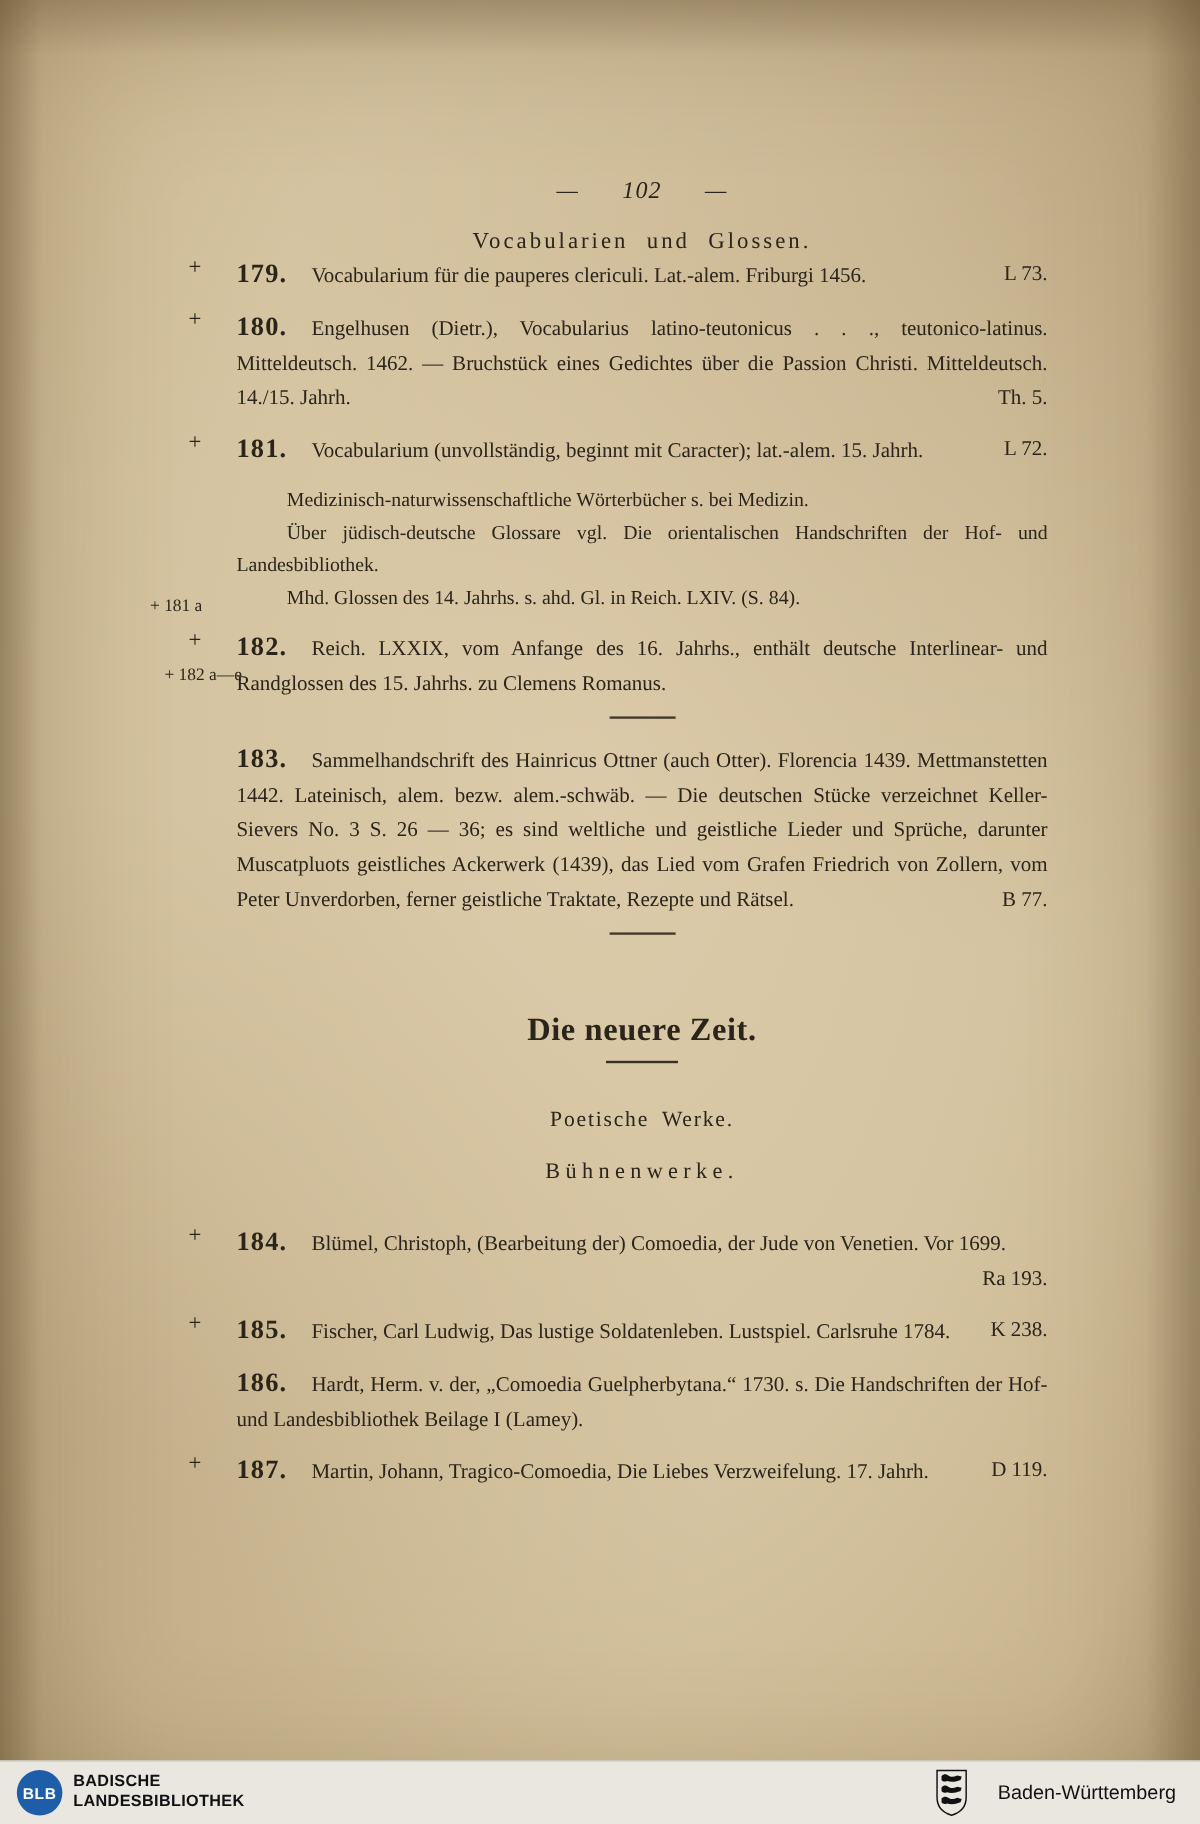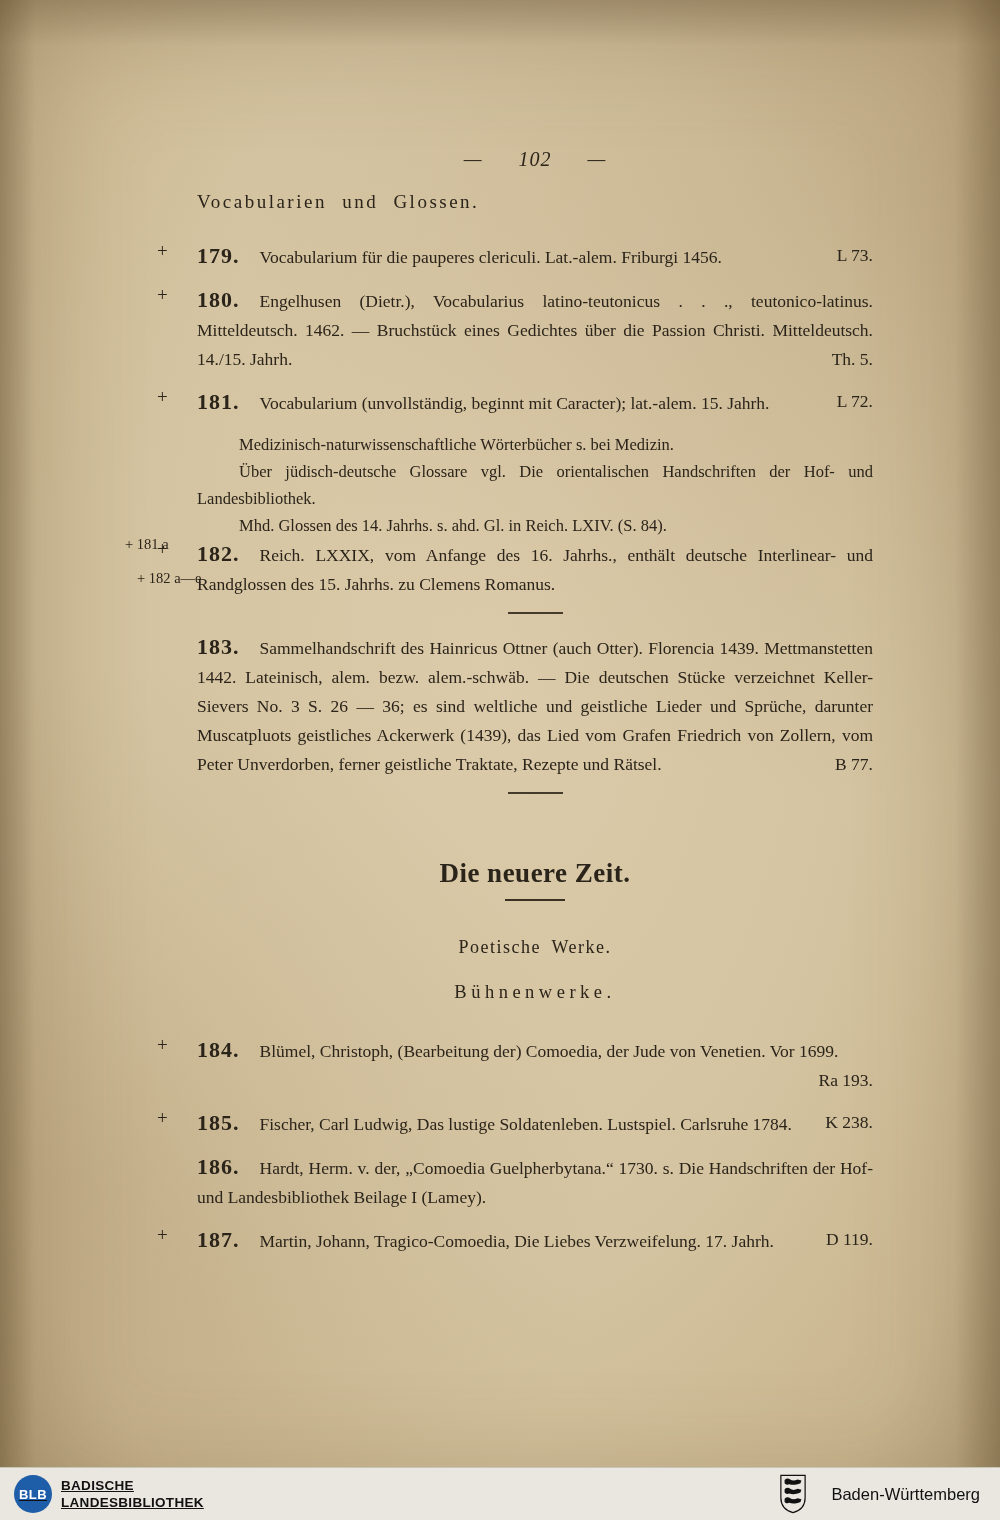--- a/index.html
+++ b/index.html
@@ -13,55 +13,55 @@
       linear-gradient(270deg, rgba(80,60,30,.30) 0, rgba(80,60,30,0) 4.5%),
       linear-gradient(180deg, rgba(80,60,30,.26) 0, rgba(80,60,30,0) 3%),
       radial-gradient(circle at 88% 10%, rgba(120,90,50,.14), transparent 40%),
       radial-gradient(circle at 8% 78%, rgba(120,90,50,.12), transparent 35%),
       radial-gradient(ellipse at 50% 42%, #dccbaa 0%, #d5c4a1 50%, #c9b690 82%, #b6a37b 100%);
     box-shadow: inset 0 0 120px 20px rgba(95,72,40,.30);
   }
   .content{ position:absolute; left:197px; top:148px; width:676px; }
 
   .pagehead{ text-align:center; font-size:20px; letter-spacing:1px; word-spacing:30px;font-style:italic; }
-  .section-heading{ text-align:left; font-size:19px; font-weight:normal;
-    letter-spacing:2.5px; word-spacing:8px; margin-top:20px; margin-bottom:28px; }
+  .section-heading{ text-align:center; font-size:19px; font-weight:normal;
+    letter-spacing:2.5px; word-spacing:8px; margin-top:20px; }
 
   .entry{ position:relative; margin-bottom:13px; }
   .etext{ font-size:17.5px; line-height:29px; text-align:justify; }
   .etext::after{ content:""; display:block; clear:both; }
   .enum{ font-weight:bold; font-size:22px; letter-spacing:1px; margin-right:20px; }
   .shelf{ float:right; padding-left:12px; }
   .pmark{ position:absolute; left:-40px; top:-1px; font-size:19px; }
 
   .notes p{ position:relative; font-size:16.5px; line-height:27px;
     text-indent:42px; text-align:justify; }
-  .notes{ }
+  .notes{ margin-bottom:13px; }
 
   .margin-note{ position:absolute; font-size:14.5px; white-space:nowrap; }
-  .mn181{ left:-72px; top:19px; text-indent:0; }
+  .mn181{ left:-72px; top:8px; text-indent:0; }
   .mn182{ left:-95px; top:31px;margin-left:35px; }
 
   .rule{ width:55px; border-top:2px solid #463b2a; margin:12px auto 18px; }
   .rule2{ width:58px; border-top:2px solid #463b2a; margin:16px auto 0; }
 
   .era-title{ text-align:center; font-size:27px; font-weight:bold;
     letter-spacing:.5px; margin-top:64px; }
   .title-underline{ width:60px; border-top:2.5px solid #3a3124; margin:10px auto 0; }
   .sub1{ text-align:center; font-size:18px; font-weight:normal;
     letter-spacing:1.5px; word-spacing:5px; margin-top:36px; }
   .sub2{ text-align:center; font-size:18.5px; font-weight:normal;
     letter-spacing:4.5px; margin-top:24px; margin-bottom:32px; }
 
   .footer{ position:absolute; left:0; bottom:0; width:100%; height:53px;
     background:#eae7e0; border-top:1px solid #c9c5ba;
     display:flex; align-items:center; justify-content:space-between;
     padding:0 20px 0 14px;
     font-family:"Liberation Sans",sans-serif; color:#111; }
-  .footer-left{ display:flex; align-items:center;text-decoration:underline; }
+  .footer-left{ display:flex; align-items:flex-start; }
   .blb-logo{ width:38px; height:38px; border-radius:50%; background:#1e5ea8;
     color:#fff; font-weight:bold; font-size:13px; letter-spacing:.5px;
     display:flex; align-items:center; justify-content:center; }
   .org{ margin-left:9px; font-weight:bold; font-size:13.5px; line-height:17px; letter-spacing:.3px; }
   .footer-right{ display:flex; align-items:center; gap:24px; font-size:16.5px; }
   .coa{ display:block; }
 </style>
 </head>
 <body>
 

